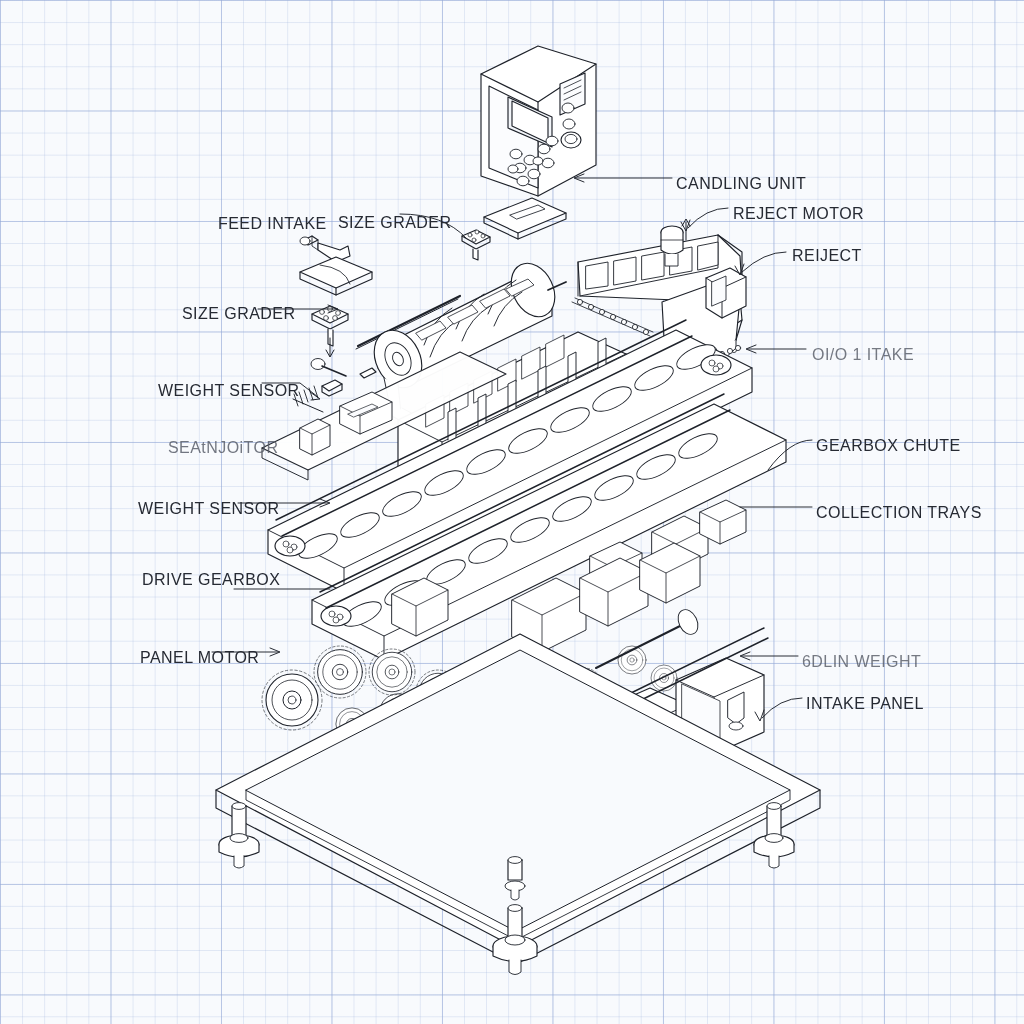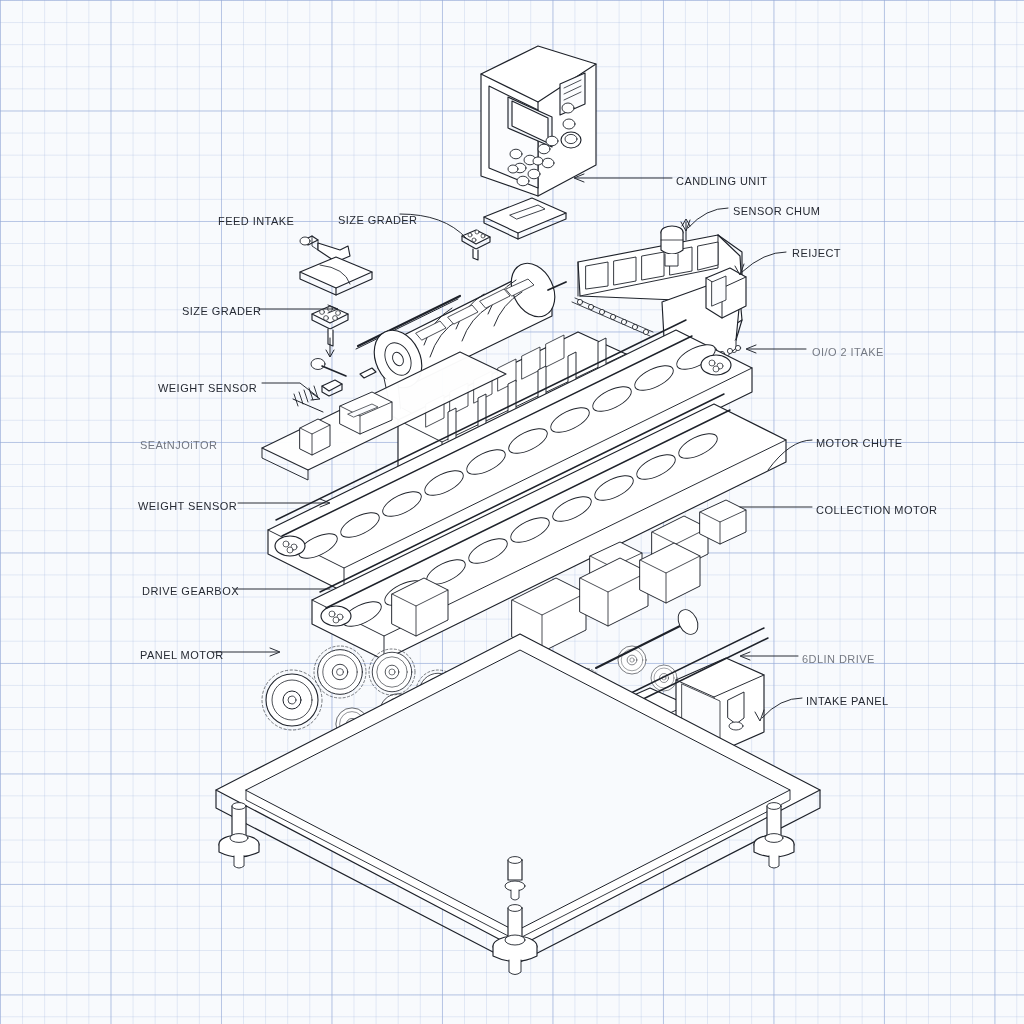--- a/index.html
+++ b/index.html
@@ -17,21 +17,21 @@
       linear-gradient(to bottom, rgba(150,170,215,.55) 1px, transparent 1px),
       linear-gradient(to right, rgba(168,186,224,.30) 1px, transparent 1px),
       linear-gradient(to bottom, rgba(168,186,224,.30) 1px, transparent 1px);
     background-size:110.5px 110.5px,110.5px 110.5px,22.1px 22.1px,22.1px 22.1px;
     background-position:0 0,0 0,0 0,0 0;
   }
   #art{position:absolute;left:0;top:0;width:1024px;height:1024px;}
   .lbl{
     position:absolute;
     font-family:"Liberation Sans", sans-serif;
-    font-size:11px;
+    font-size:16px;
     letter-spacing:.45px;
     color:#262a33;
     white-space:nowrap;
     line-height:1;
   }
   .lbl.fade{color:#555a66;opacity:.82;}
   .lbl.fade2{color:#4a4f5a;opacity:.75;}
 </style>
 </head>
 <body>
@@ -497,27 +497,27 @@
         <path d="M802 698 Q780 698 762 718 M764 710 L760 721 L755 712"></path>
       </g>
 
     </g>
   </svg>
 
   <div class="lbl" style="left:218px;top:216px">FEED INTAKE</div>
   <div class="lbl" style="left:338px;top:215px">SIZE GRADER</div>
   <div class="lbl" style="left:182px;top:306px">SIZE GRADER</div>
   <div class="lbl" style="left:158px;top:383px">WEIGHT SENSOR</div>
-  <div class="lbl fade" style="left:140px;top:440px">SEAtNJOiTOR</div>
+  <div class="lbl fade" style="left:168px;top:440px">SEAtNJOiTOR</div>
   <div class="lbl" style="left:138px;top:501px">WEIGHT SENSOR</div>
-  <div class="lbl" style="left:142px;top:586px">DRIVE GEARBOX</div>
+  <div class="lbl" style="left:142px;top:572px">DRIVE GEARBOX</div>
   <div class="lbl" style="left:140px;top:650px">PANEL MOTOR</div>
 
   <div class="lbl" style="left:676px;top:176px">CANDLING UNIT</div>
-  <div class="lbl" style="left:733px;top:206px">SENSOR CHUM</div>
+  <div class="lbl" style="left:733px;top:206px">REJECT MOTOR</div>
   <div class="lbl" style="left:792px;top:248px">REIJECT</div>
-  <div class="lbl fade2" style="left:812px;top:347px">OI/O 2 ITAKE</div>
-  <div class="lbl" style="left:816px;top:438px">MOTOR CHUTE</div>
-  <div class="lbl" style="left:816px;top:505px">COLLECTION MOTOR</div>
-  <div class="lbl fade2" style="left:802px;top:654px">6DLIN DRIVE</div>
+  <div class="lbl fade2" style="left:812px;top:347px">OI/O 1 ITAKE</div>
+  <div class="lbl" style="left:816px;top:438px">GEARBOX CHUTE</div>
+  <div class="lbl" style="left:816px;top:505px">COLLECTION TRAYS</div>
+  <div class="lbl fade2" style="left:802px;top:654px">6DLIN WEIGHT</div>
   <div class="lbl" style="left:806px;top:696px">INTAKE PANEL</div>
 
 </div>
 
 </body></html>

